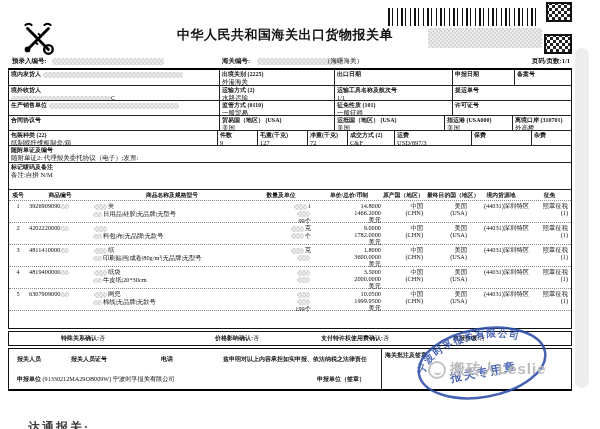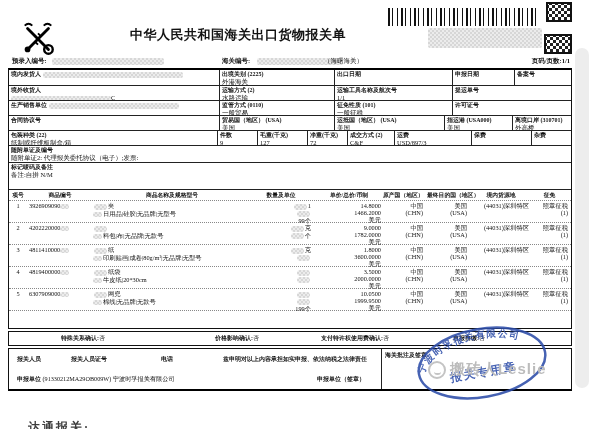--- a/index.html
+++ b/index.html
@@ -2,21 +2,21 @@
 <html><head>
 <meta charset="utf-8">
 <style>
   *{margin:0;padding:0;box-sizing:border-box;}
   html,body{width:600px;height:429px;}
   body{position:relative;overflow:hidden;background:#fff;color:#121212;
        font-family:"Liberation Serif","DejaVu Serif",serif;}
   b{font-weight:bold;}
   
   .emblem{position:absolute;left:18px;top:20px;width:40px;height:38px;}
-  .title{position:absolute;left:130px;top:26px;width:310px;
+  .title{position:absolute;left:130px;top:26px;width:310px;text-align:center;
          font-size:13px;font-weight:bold;letter-spacing:.5px;}
   .barcode{position:absolute;left:388px;top:8px;width:150px;height:18px;
     background:repeating-linear-gradient(90deg,#111 0 2px,#fff 2px 4px,#111 4px 5px,#fff 5px 9px,#111 9px 10px,#fff 10px 13px);}
   .rd{display:inline-block;vertical-align:middle;border-radius:2px;
     background:repeating-conic-gradient(#d7d7d7 0% 25%,#ececec 0% 50%) 0 0/4px 4px;}
   .rd-abs{position:absolute;}
   .qrbox{position:absolute;outline:2px solid #111;outline-offset:-2px;
     background:repeating-conic-gradient(#222 0% 25%,#fff 0% 50%) 0 0/6px 6px;}
   .subhead{position:absolute;left:12px;top:56px;width:560px;height:11px;font-size:6.5px;line-height:10px;}
   .subhead b{position:absolute;top:0;}

